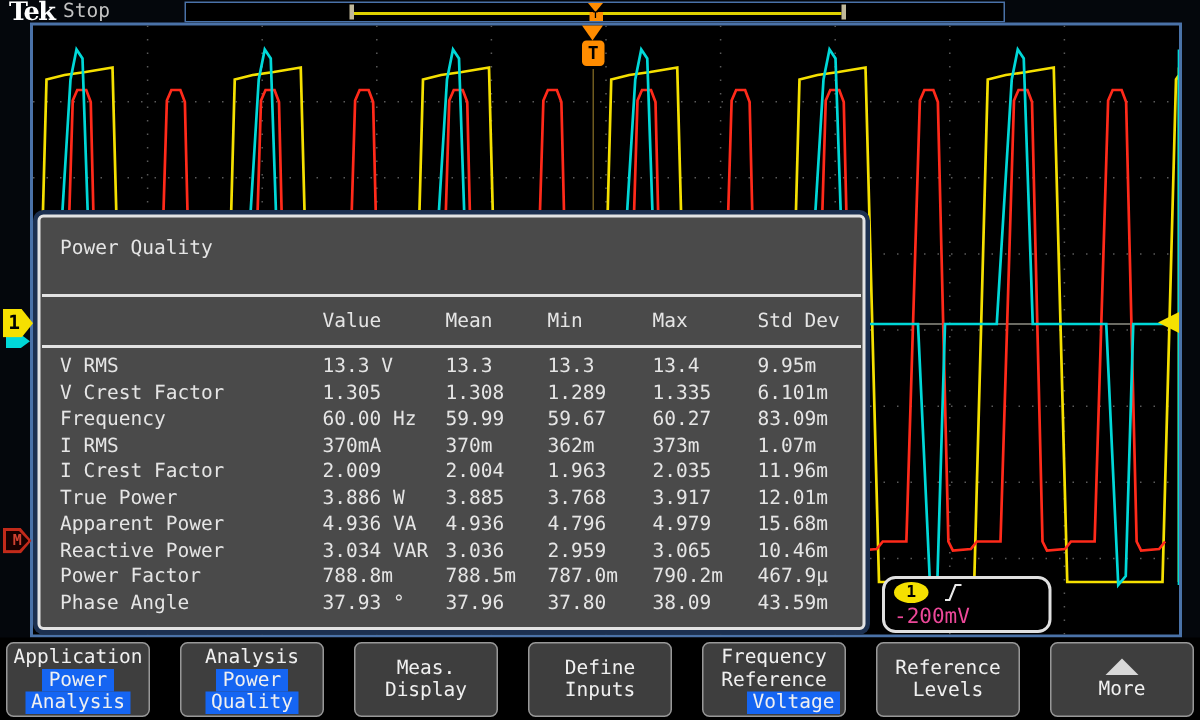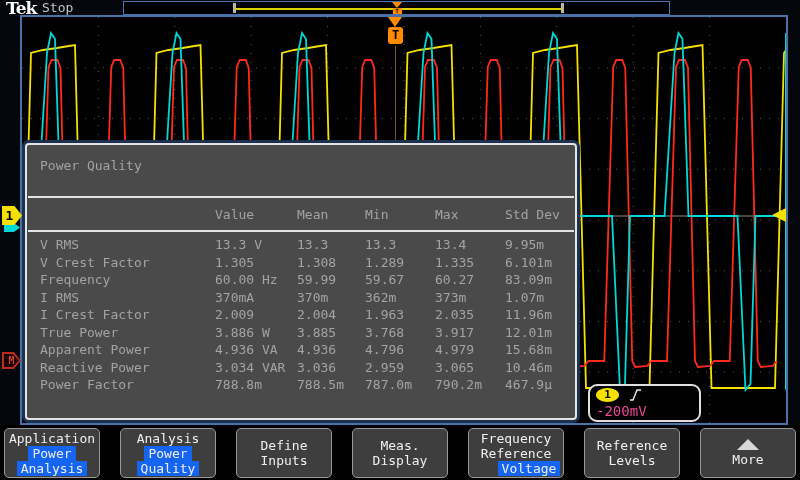--- a/index.html
+++ b/index.html
@@ -30,21 +30,21 @@
 
   
   .chev { clip-path:polygon(0 0,62% 0,100% 50%,62% 100%,0 100%); }
   #ch1-marker { position:absolute; left:2px; top:206px; width:20px; height:19px; background:#f5e000; color:#000; font-weight:bold; font-size:13px; line-height:19px; text-align:center; padding-right:5px; z-index:3; }
   #ch2-marker-sliver { position:absolute; left:4px; top:223px; width:16px; height:9px; background:#00d8d8; z-index:2; }
   #math-marker { position:absolute; left:2px; top:352px; width:19px; height:17px; background:#c22a1a; z-index:3; }
   #math-marker .inner { position:absolute; left:2px; top:2px; right:2px; bottom:2px; background:#180000; clip-path:polygon(0 0,58% 0,100% 50%,58% 100%,0 100%); color:#d04030; font-weight:bold; font-size:10px; line-height:13px; text-align:center; }
   #trig-level-arrow { position:absolute; left:772px; top:208px; width:0; height:0; border-top:7px solid transparent; border-bottom:7px solid transparent; border-right:14px solid #f5e000; z-index:3; }
 
   
-  #panel { position:absolute; left:25px; top:143px; width:552px; height:277px; background:#4a4a4a; border:2px solid #e3e3e3; border-radius:4px; box-shadow:0 0 0 3px #1c3050; z-index:4; color:#a3a3a3; font-size:13px; }
+  #panel { position:absolute; left:25px; top:143px; width:552px; height:277px; background:#4a4a4a; border:2px solid #e3e3e3; border-radius:4px; box-shadow:0 0 0 3px #1c3050; z-index:4; color:#e5e5e5; font-size:13px; }
   #panel-title { padding:13px 0 0 13px; height:51px; font-size:13px; }
   .divider { border-top:2px solid #e3e3e3; margin:0 1px; }
   .trow { display:grid; grid-template-columns:175px 82px 68px 70px 70px 1fr; padding-left:13px; }
   #thead { height:32px; align-items:center; }
   #tbody { margin-top:4px; }
   #tbody .trow { line-height:17.5px; height:17.5px; white-space:nowrap; }
 
   
   #trig-readout { position:absolute; left:588px; top:384px; width:113px; height:38px; background:#000; border:2px solid #e0e0e0; border-radius:9px; z-index:5; padding:1px 6px; }
   #trig-readout .r1 { display:flex; align-items:center; gap:10px; height:16px; }
@@ -191,20 +191,28 @@
           <div>10.46m</div>
         </div>
         <div class="trow">
           <div>Power Factor</div>
           <div>788.8m</div>
           <div>788.5m</div>
           <div>787.0m</div>
           <div>790.2m</div>
           <div>467.9µ</div>
         </div>
+        <div class="trow">
+          <div>Phase Angle</div>
+          <div>37.93 °</div>
+          <div>37.96</div>
+          <div>37.80</div>
+          <div>38.09</div>
+          <div>43.59m</div>
+        </div>
       </div>
   </div>
 
   <div id="trig-readout">
     <div class="r1">
       <div class="ch-oval">1</div>
       <svg width="13" height="14" viewBox="0 0 13 14">
         <path d="M1 12 H4 L8 2 H12" fill="none" stroke="#e8e8e8" stroke-width="1.4"></path>
       </svg>
     </div>
@@ -216,26 +224,26 @@
         <div class="mline"><span>Application</span></div>
         <div class="mline"><span class="hl" style="background: rgb(21, 101, 242);">Power</span></div>
         <div class="mline"><span class="hl" style="background: rgb(21, 101, 242);">Analysis</span></div>
       </div>
       <div class="mbtn">
         <div class="mline"><span>Analysis</span></div>
         <div class="mline"><span class="hl" style="background: rgb(21, 101, 242);">Power</span></div>
         <div class="mline"><span class="hl" style="background: rgb(21, 101, 242);">Quality</span></div>
       </div>
       <div class="mbtn">
+        <div class="mline"><span>Meas.</span></div>
+        <div class="mline"><span>Display</span></div>
+      </div>
+      <div class="mbtn">
         <div class="mline"><span>Define</span></div>
         <div class="mline"><span>Inputs</span></div>
-      </div>
-      <div class="mbtn">
-        <div class="mline"><span>Meas.</span></div>
-        <div class="mline"><span>Display</span></div>
       </div>
       <div class="mbtn">
         <div class="mline"><span>Frequency</span></div>
         <div class="mline"><span>Reference</span></div>
         <div class="mline"><span class="hl" style="background: rgb(21, 101, 242); margin-left: 26px;">Voltage</span></div>
       </div>
       <div class="mbtn">
         <div class="mline"><span>Reference</span></div>
         <div class="mline"><span>Levels</span></div>
       </div>

